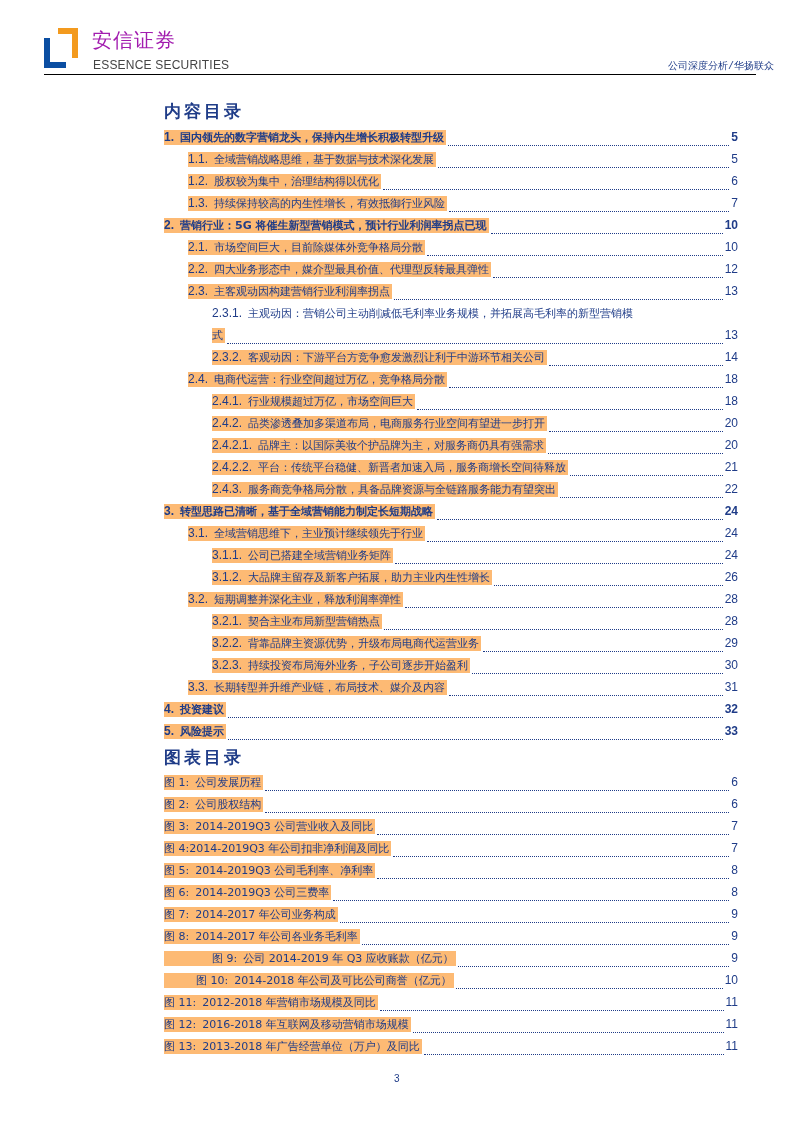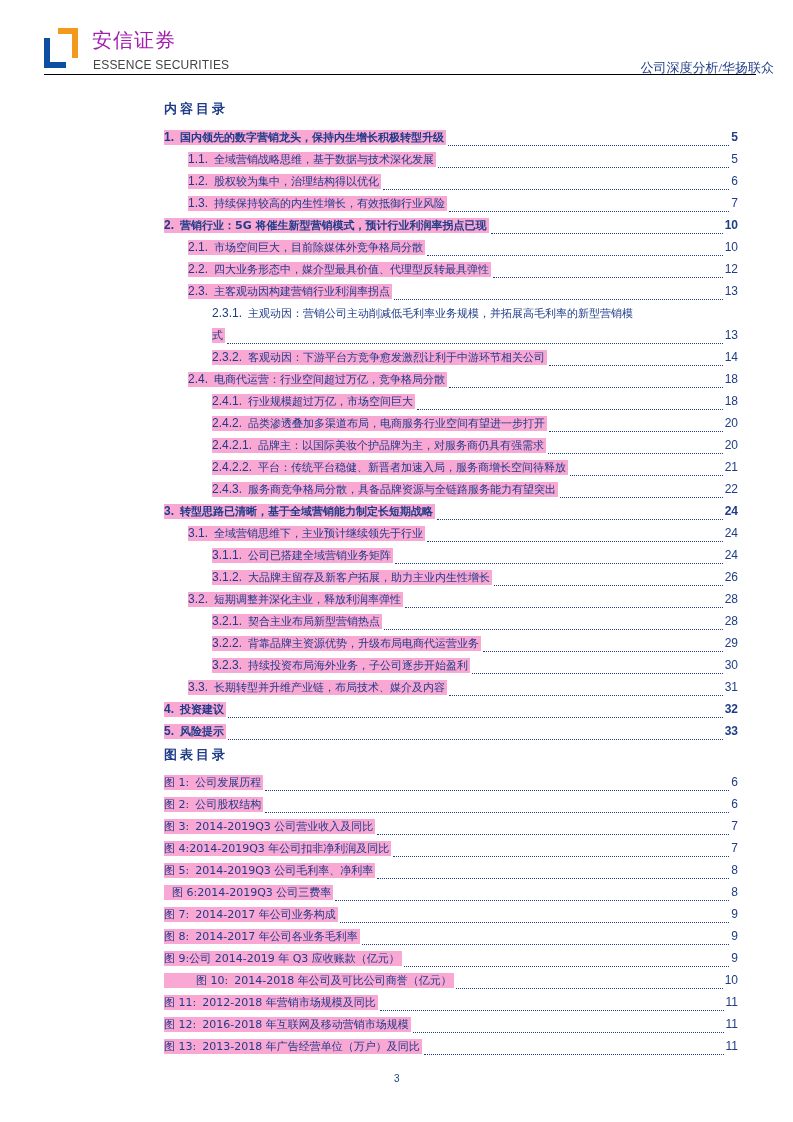--- a/index.html
+++ b/index.html
@@ -7,28 +7,28 @@
     body { position: relative; font-family: "DejaVu Sans", "Liberation Sans", sans-serif; color: #1f3c88; }
 
     .header { position: absolute; left: 44px; top: 25px; width: 736px; height: 52px; }
     .logo-mark { position: absolute; left: 0; top: 3px; width: 34px; height: 40px; }
     .logo-mark .blue { position: absolute; left: 0; top: 10px; width: 22px; height: 30px; background: #0b4ea2; }
     .logo-mark .white { position: absolute; left: 6px; top: 10px; width: 16px; height: 24px; background: #ffffff; }
     .logo-mark .orange { position: absolute; left: 14px; top: 0; width: 20px; height: 30px; background: #f39a1e; }
     .logo-mark .white2 { position: absolute; left: 14px; top: 6px; width: 14px; height: 24px; background: #ffffff; }
     .logo-cn { position: absolute; left: 48px; top: 2px; font-size: 20px; color: #a21caf; letter-spacing: 1px; font-family: Liberation Mono, monospace; }
     .logo-en { position: absolute; left: 49px; top: 33px; font-size: 12px; color: #444444; font-family: "Liberation Sans", sans-serif; letter-spacing: 0.2px; }
-    .header-right { position: absolute; right: 6px; top: 34px; font-size: 13px; color: #1f3c88; font-family: Liberation Serif, serif; }
+    .header-right { position: absolute; right: 6px; top: 34px; font-size: 10px; color: #1f3c88; font-family: Liberation Mono, monospace; }
     .header-rule { position: absolute; left: 44px; top: 74px; width: 712px; height: 1px; background: #000000; }
 
-    .section-title { position: absolute; left: 164px; font-size: 13px; font-weight: bold; color: #1f3c88; letter-spacing: 3px; font-family: "DejaVu Serif", serif; }
+    .section-title { position: absolute; left: 164px; font-size: 17px; font-weight: bold; color: #1f3c88; letter-spacing: 3px; font-family: "DejaVu Serif", serif; }
 
     .toc { position: absolute; left: 164px; width: 574px; }
     .toc-row { position: relative; height: 22px; display: flex; align-items: baseline; font-size: 11px; white-space: nowrap; }
-    .toc-row .txt { flex: 0 0 auto; padding-right: 2px; background: #f9a8d4; }
+    .toc-row .txt { flex: 0 0 auto; padding-right: 2px; background: #fdba74; }
     .toc-row .dots { flex: 1 1 auto; overflow: hidden; border-bottom: 1px dotted #1f3c88; margin: 0 2px; height: 1px; align-self: center; transform: translateY(4px); }
     .toc-row .pg { flex: 0 0 auto; font-family: "Liberation Sans", sans-serif; font-size: 12px; }
     .lvl1 .txt { font-weight: bold; }
     .lvl1 .pg { font-weight: bold; }
     .lvl2 { padding-left: 24px; }
     .lvl3 { padding-left: 48px; }
     .lvl4 { padding-left: 48px; }
     .num { font-family: "Liberation Sans", sans-serif; font-size: 12px; margin-right: 6px; }
     .wrap-row { height: 44px; }
 
@@ -221,36 +221,36 @@
       <span class="txt"><span style="">图 4:</span><span>2014-2019Q3 年公司扣非净利润及同比</span></span>
       <span class="dots"></span>
       <span class="pg">7</span>
     </div>
     <div class="toc-row">
       <span class="txt"><span style="margin-right: 6px;">图 5:</span><span>2014-2019Q3 公司毛利率、净利率</span></span>
       <span class="dots"></span>
       <span class="pg">8</span>
     </div>
     <div class="toc-row">
-      <span class="txt"><span style=" padding-left: 8px;">图 6:</span><span>2014-2019Q3 公司三费率</span></span>
+      <span class="txt"><span style="margin-right: 6px;">图 6:</span><span>2014-2019Q3 公司三费率</span></span>
       <span class="dots"></span>
       <span class="pg">8</span>
     </div>
     <div class="toc-row">
       <span class="txt"><span style="margin-right: 6px;">图 7:</span><span>2014-2017 年公司业务构成</span></span>
       <span class="dots"></span>
       <span class="pg">9</span>
     </div>
     <div class="toc-row">
       <span class="txt"><span style="margin-right: 6px;">图 8:</span><span>2014-2017 年公司各业务毛利率</span></span>
       <span class="dots"></span>
       <span class="pg">9</span>
     </div>
     <div class="toc-row">
-      <span class="txt"><span style="">图 9:</span><span>公司 2014-2019 年 Q3 应收账款（亿元）</span></span>
+      <span class="txt"><span style="margin-right: 6px; padding-left: 48px;">图 9:</span><span>公司 2014-2019 年 Q3 应收账款（亿元）</span></span>
       <span class="dots"></span>
       <span class="pg">9</span>
     </div>
     <div class="toc-row">
       <span class="txt"><span style="margin-right: 6px; margin-left: 32px;">图 10:</span><span>2014-2018 年公司及可比公司商誉（亿元）</span></span>
       <span class="dots"></span>
       <span class="pg">10</span>
     </div>
     <div class="toc-row">
       <span class="txt"><span style="margin-right: 6px;">图 11:</span><span>2012-2018 年营销市场规模及同比</span></span>

